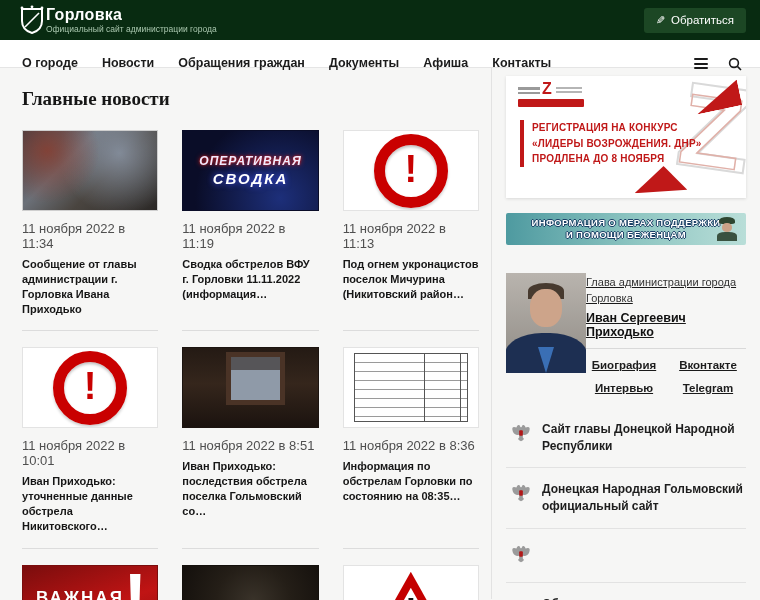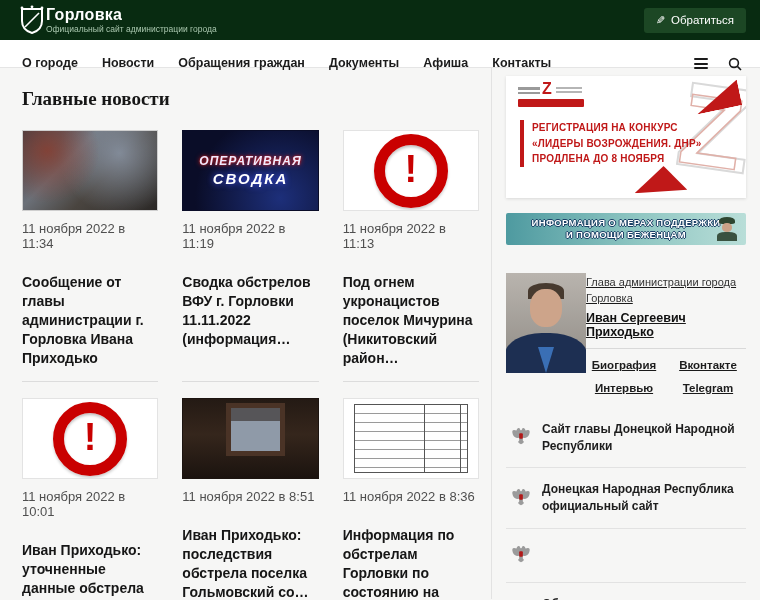--- a/index.html
+++ b/index.html
@@ -30,21 +30,21 @@
   .page { display:flex; height:531px; }
   .content { width:492px; border-right:1px solid #e2e2e2; padding:20px 12px 0 22px; }
   .sidebar { width:268px; padding:8px 14px 0 14px; }
 
   .page-title { font-family:"Liberation Serif", serif; font-size:19px; font-weight:700; color:#161616; margin-bottom:20px; }
 
   
   .news-grid { display:grid; grid-template-columns:repeat(3,1fr); column-gap:24px; }
   .news-item { border-bottom:1px solid #dcdcdc; padding-bottom:14px; margin-bottom:16px; cursor:pointer; }
   .news-date { font-size:13px; color:#4f4f4f; margin-top:10px; }
-  .news-title { font-size:14px; font-weight:700; color:#161616; line-height:1.35; margin-top:22px; }
+  .news-title { font-size:11px; font-weight:700; color:#161616; line-height:1.35; margin-top:6px; }
 
   .news-img { height:81px; border:1px solid #e3e3e3; background:#fff; position:relative; overflow:hidden;
               display:flex; flex-direction:column; align-items:center; justify-content:center; }
   .bang { display:none; }
 
   .photo-truck { border-color:#cfcfcf;
     background: radial-gradient(circle at 18% 25%, rgba(140,60,45,.8), transparent 42%),
                 radial-gradient(circle at 72% 28%, rgba(135,145,160,.9), transparent 55%),
                 linear-gradient(135deg,#3a3f46 0%, #6b7078 35%, #4a4540 60%, #2b2826 100%); }
 
@@ -121,21 +121,21 @@
   .head-photo .suit { position:absolute; bottom:-8px; left:50%; transform:translateX(-50%); width:82px; height:48px; background:#1d2f52; border-radius:45% 45% 0 0; }
   .head-photo .shirt { position:absolute; bottom:0; left:50%; transform:translateX(-50%); width:16px; height:26px; background:#3a6fb5; clip-path:polygon(50% 100%,0 0,100% 0); }
   .head-info { flex:1; padding-top:2px; }
   .head-position { font-size:11px; color:#333; line-height:1.45; }
   .head-name { font-size:12.5px; font-weight:800; color:#111; margin-top:4px; }
   .head-divider { border:none; border-top:1px solid #d9d9d9; margin:9px 0 10px; }
   .head-links { display:grid; grid-template-columns:1fr 1fr; row-gap:11px; column-gap:8px; justify-items:center; }
   .head-link { font-size:11.5px; font-weight:700; color:#1d1d1d; text-decoration:none; cursor:pointer; }
 
   .side-links { margin-top:14px; }
-  .side-link { display:flex; align-items:center; gap:10px; padding:13px 0 13px 4px; cursor:pointer; text-decoration:none; }
+  .side-link { display:flex; align-items:flex-start; gap:10px; padding:13px 0 13px 4px; cursor:pointer; text-decoration:none; }
   .side-link + .side-link { border-top:1px solid #e2e2e2; }
   .eagle { flex:0 0 auto; margin-top:1px; }
   .side-link-text { font-size:12px; font-weight:700; color:#1d1d1d; line-height:1.4; }
 </style>
 </head>
 <body>
 
 <header class="site-header">
   <div class="logo-wrap">
     <svg class="logo-emblem" viewBox="0 0 28 30">
@@ -228,21 +228,21 @@
     </div>
     <div class="news-date">11 ноября 2022 в 8:51</div>
     <h3 class="news-title">Иван Приходько: последствия обстрела поселка Гольмовский со…</h3>
   </article>
 
   <article class="news-item">
     <div class="news-img table-img">
       
     </div>
     <div class="news-date">11 ноября 2022 в 8:36</div>
-    <h3 class="news-title">Информация по обстрелам Горловки по состоянию на 08:00…</h3>
+    <h3 class="news-title">Информация по обстрелам Горловки по состоянию на 08:35…</h3>
   </article>
 
   <article class="news-item">
     <div class="news-img vazhnaya" data-l1="ВАЖНАЯ" data-l2="ИНФОРМАЦИЯ">
       <span class="bang"></span>
     </div>
     <div class="news-date"></div>
     <h3 class="news-title"></h3>
   </article>
 
@@ -339,21 +339,21 @@
 
   <a class="side-link">
     <span class="eagle">
       <svg width="22" height="22" viewBox="0 0 24 24">
         <path fill="#9b9b9b" d="M3 10 Q1 4 7 6 Q8 2 11 5 L12 6 L13 5 Q16 2 17 6 Q23 4 21 10 Q19 15 14 14 L14 17 Q17 19 12 21 Q7 19 10 17 L10 14 Q5 15 3 10 Z"></path>
         <circle cx="9.5" cy="4.5" r="1.3" fill="#9b9b9b"></circle>
               <circle cx="14.5" cy="4.5" r="1.3" fill="#9b9b9b"></circle>
         <rect x="10" y="9" width="4" height="6" rx="1" fill="#b11818"></rect>
       </svg>
     </span>
-    <span class="side-link-text">Донецкая Народная Республика официальный сайт</span>
+    <span class="side-link-text">Донецкая Народная Гольмовский официальный сайт</span>
   </a>
 
   <a class="side-link">
     <span class="eagle">
       <svg width="22" height="22" viewBox="0 0 24 24">
         <path fill="#9b9b9b" d="M3 10 Q1 4 7 6 Q8 2 11 5 L12 6 L13 5 Q16 2 17 6 Q23 4 21 10 Q19 15 14 14 L14 17 Q17 19 12 21 Q7 19 10 17 L10 14 Q5 15 3 10 Z"></path>
         <circle cx="9.5" cy="4.5" r="1.3" fill="#9b9b9b"></circle>
               <circle cx="14.5" cy="4.5" r="1.3" fill="#9b9b9b"></circle>
         <rect x="10" y="9" width="4" height="6" rx="1" fill="#b11818"></rect>
       </svg>

